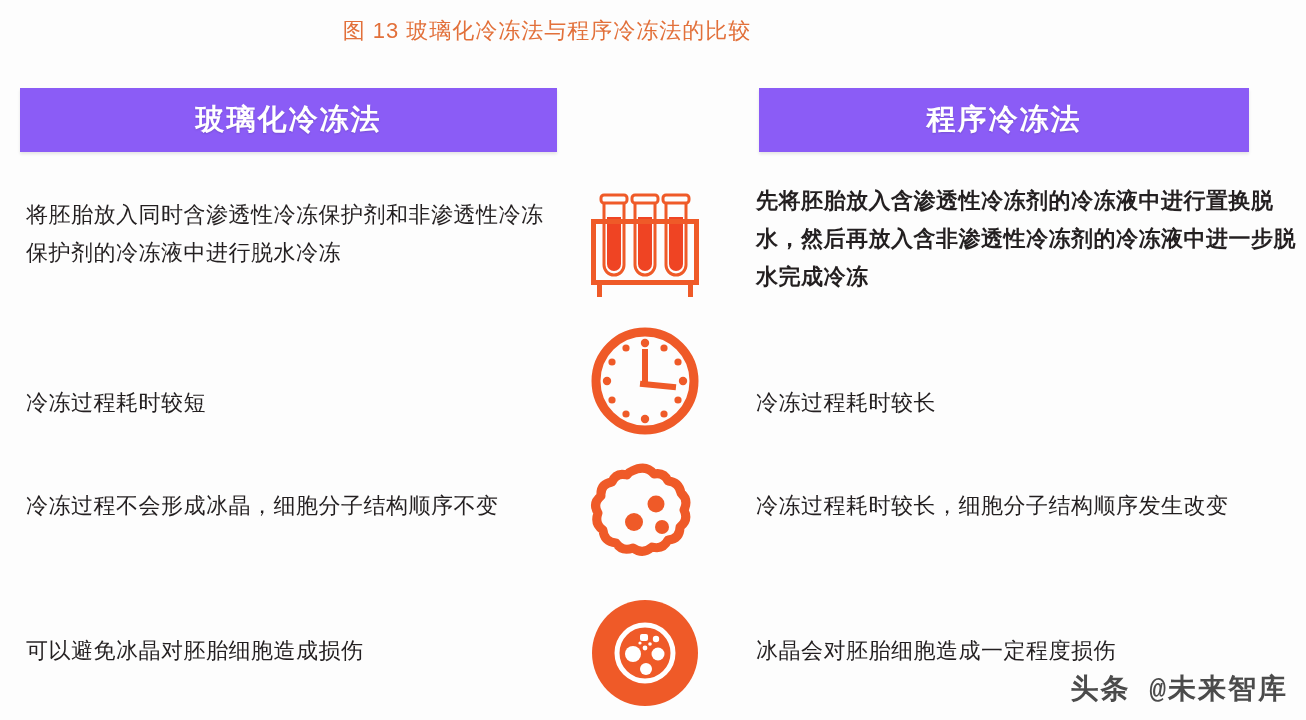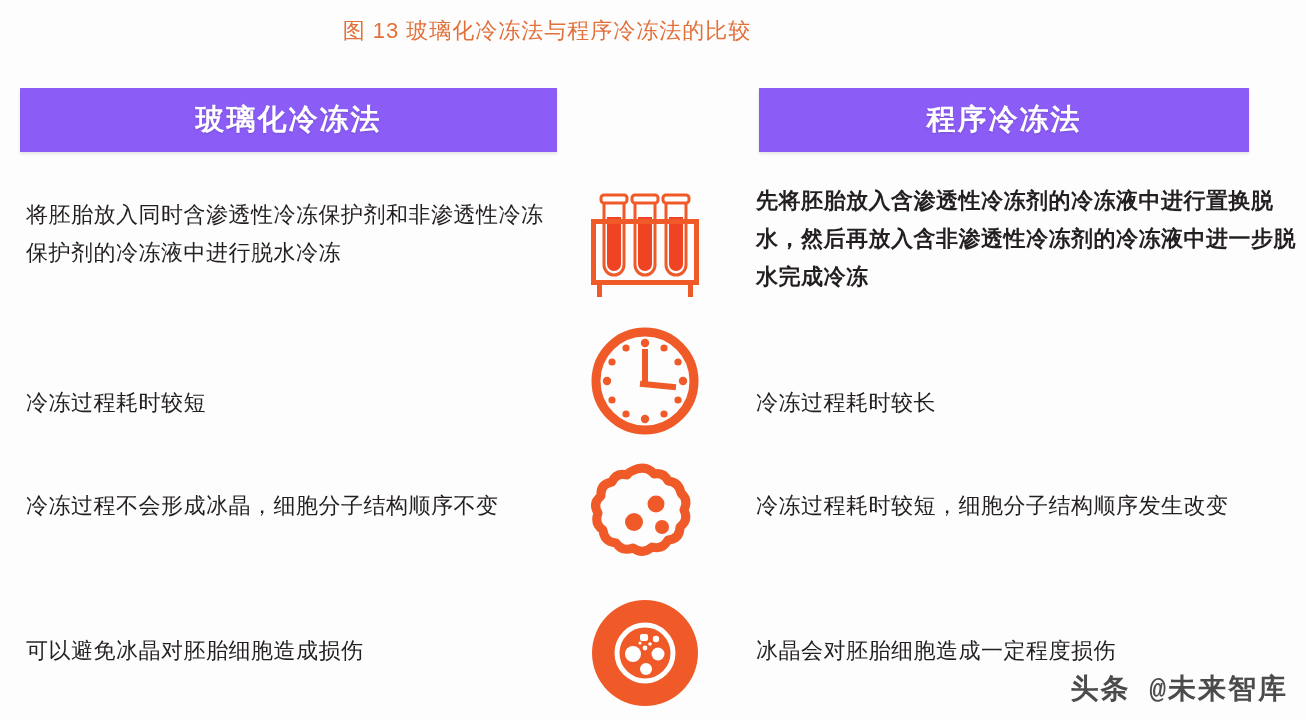--- a/index.html
+++ b/index.html
@@ -112,21 +112,21 @@
   <span class="banner-label">程序冷冻法</span>
 </div>
 
 <div class="cell col-left row1">将胚胎放入同时含渗透性冷冻保护剂和非渗透性冷冻保护剂的冷冻液中进行脱水冷冻</div>
 <div class="cell col-left row2">冷冻过程耗时较短</div>
 <div class="cell col-left row3">冷冻过程不会形成冰晶，细胞分子结构顺序不变</div>
 <div class="cell col-left row4">可以避免冰晶对胚胎细胞造成损伤</div>
 
 <div class="cell col-right row1">先将胚胎放入含渗透性冷冻剂的冷冻液中进行置换脱水，然后再放入含非渗透性冷冻剂的冷冻液中进一步脱水完成冷冻</div>
 <div class="cell col-right row2">冷冻过程耗时较长</div>
-<div class="cell col-right row3">冷冻过程耗时较短，细胞分子结构顺序发生改变</div>
+<div class="cell col-right row3">冷冻过程耗时较长，细胞分子结构顺序发生改变</div>
 <div class="cell col-right row4">冰晶会对胚胎细胞造成一定程度损伤</div>
 
 <div class="icon-slot i1">
   <svg width="124" height="120" viewBox="0 0 124 120">
     <g>
 
       <rect x="18" y="8" width="26" height="8" rx="3" fill="none" stroke="#ef5a28" stroke-width="3"></rect>
       <path d="M21 16 L21 78 a10 10 0 0 0 20 0 L41 16" fill="none" stroke="#ef5a28" stroke-width="3"></path>
       <path d="M24 30 L24 77 a7 7 0 0 0 14 0 L38 30 Z" fill="#ef4423"></path>
 

